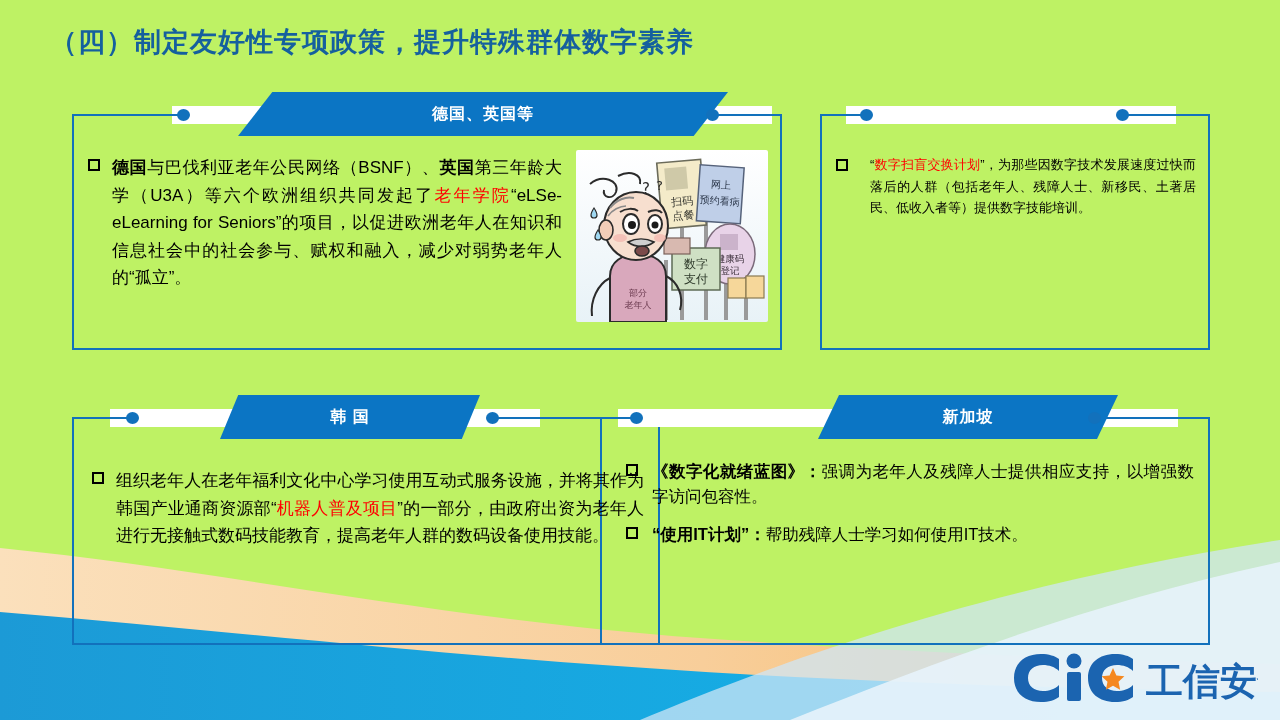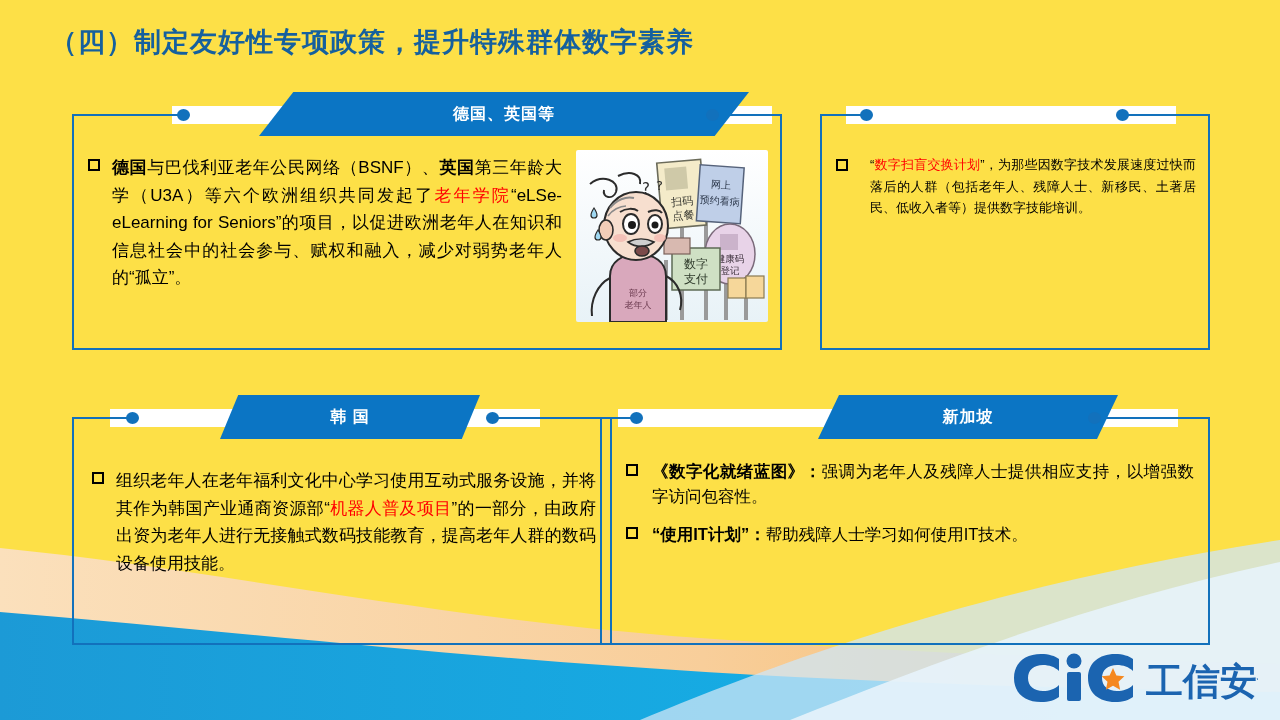--- a/index.html
+++ b/index.html
@@ -3,21 +3,21 @@
 <meta charset="utf-8">
 <style>
   html,body{margin:0;padding:0;}
   body{
     width:1280px;height:720px;
     background:#ffffff;
     font-family:"Liberation Sans","DejaVu Sans",sans-serif;
     overflow:hidden;
     position:relative;
   }
-  .slide{position:absolute;inset:0;overflow:hidden;background:#fde047;}
+  .slide{position:absolute;inset:0;overflow:hidden;background:#bef264;}
 
   
   .deco{position:absolute;left:0;bottom:0;width:1280px;height:180px;pointer-events:none;}
 
   
   .title{
     position:absolute;left:50px;top:24px;
     font-size:27px;font-weight:bold;color:#15609E;
     letter-spacing:1px;white-space:nowrap;
   }
@@ -67,31 +67,31 @@
   }
   ul.bl li:before{
     content:"";position:absolute;left:2px;top:5px;
     width:8px;height:8px;border:2.5px solid #000;box-sizing:content-box;
   }
   .b{font-weight:bold;}
   .r{color:#FF0000;}
 
   
   #card1{left:72px;top:92px;width:710px;height:258px;}
-  #card1 .banner{left:187px;width:490px;}
+  #card1 .banner{left:166px;width:490px;}
   #card1 .body{padding-right:220px;}
   #card1 ul.bl li{font-size:17px;line-height:1.62;}
 
   
   #card2{left:820px;top:92px;width:390px;height:258px;}
   #card2 .banner{left:78px;width:235px;}
   #card2 ul.bl li{font-size:13px;line-height:1.66;padding-left:36px;}
 
   
-  #card3{left:72px;top:395px;width:540px;height:250px;}
+  #card3{left:72px;top:395px;width:588px;height:250px;}
   #card3 .banner{left:148px;width:260px;}
   #card3 ul.bl li{font-size:17px;line-height:1.62;}
   #card3 .body{padding-top:28px;padding-left:18px;padding-right:16px;}
 
   
   #card4{left:600px;top:395px;width:610px;height:250px;}
   #card4 .banner{left:218px;width:300px;}
   #card4 .body{padding-top:20px;padding-left:18px;padding-right:16px;}
   #card4 ul.bl li{font-size:16.5px;line-height:1.5;margin-bottom:13px;padding-left:34px;}
   #card4 ul.bl li:before{left:8px;}

